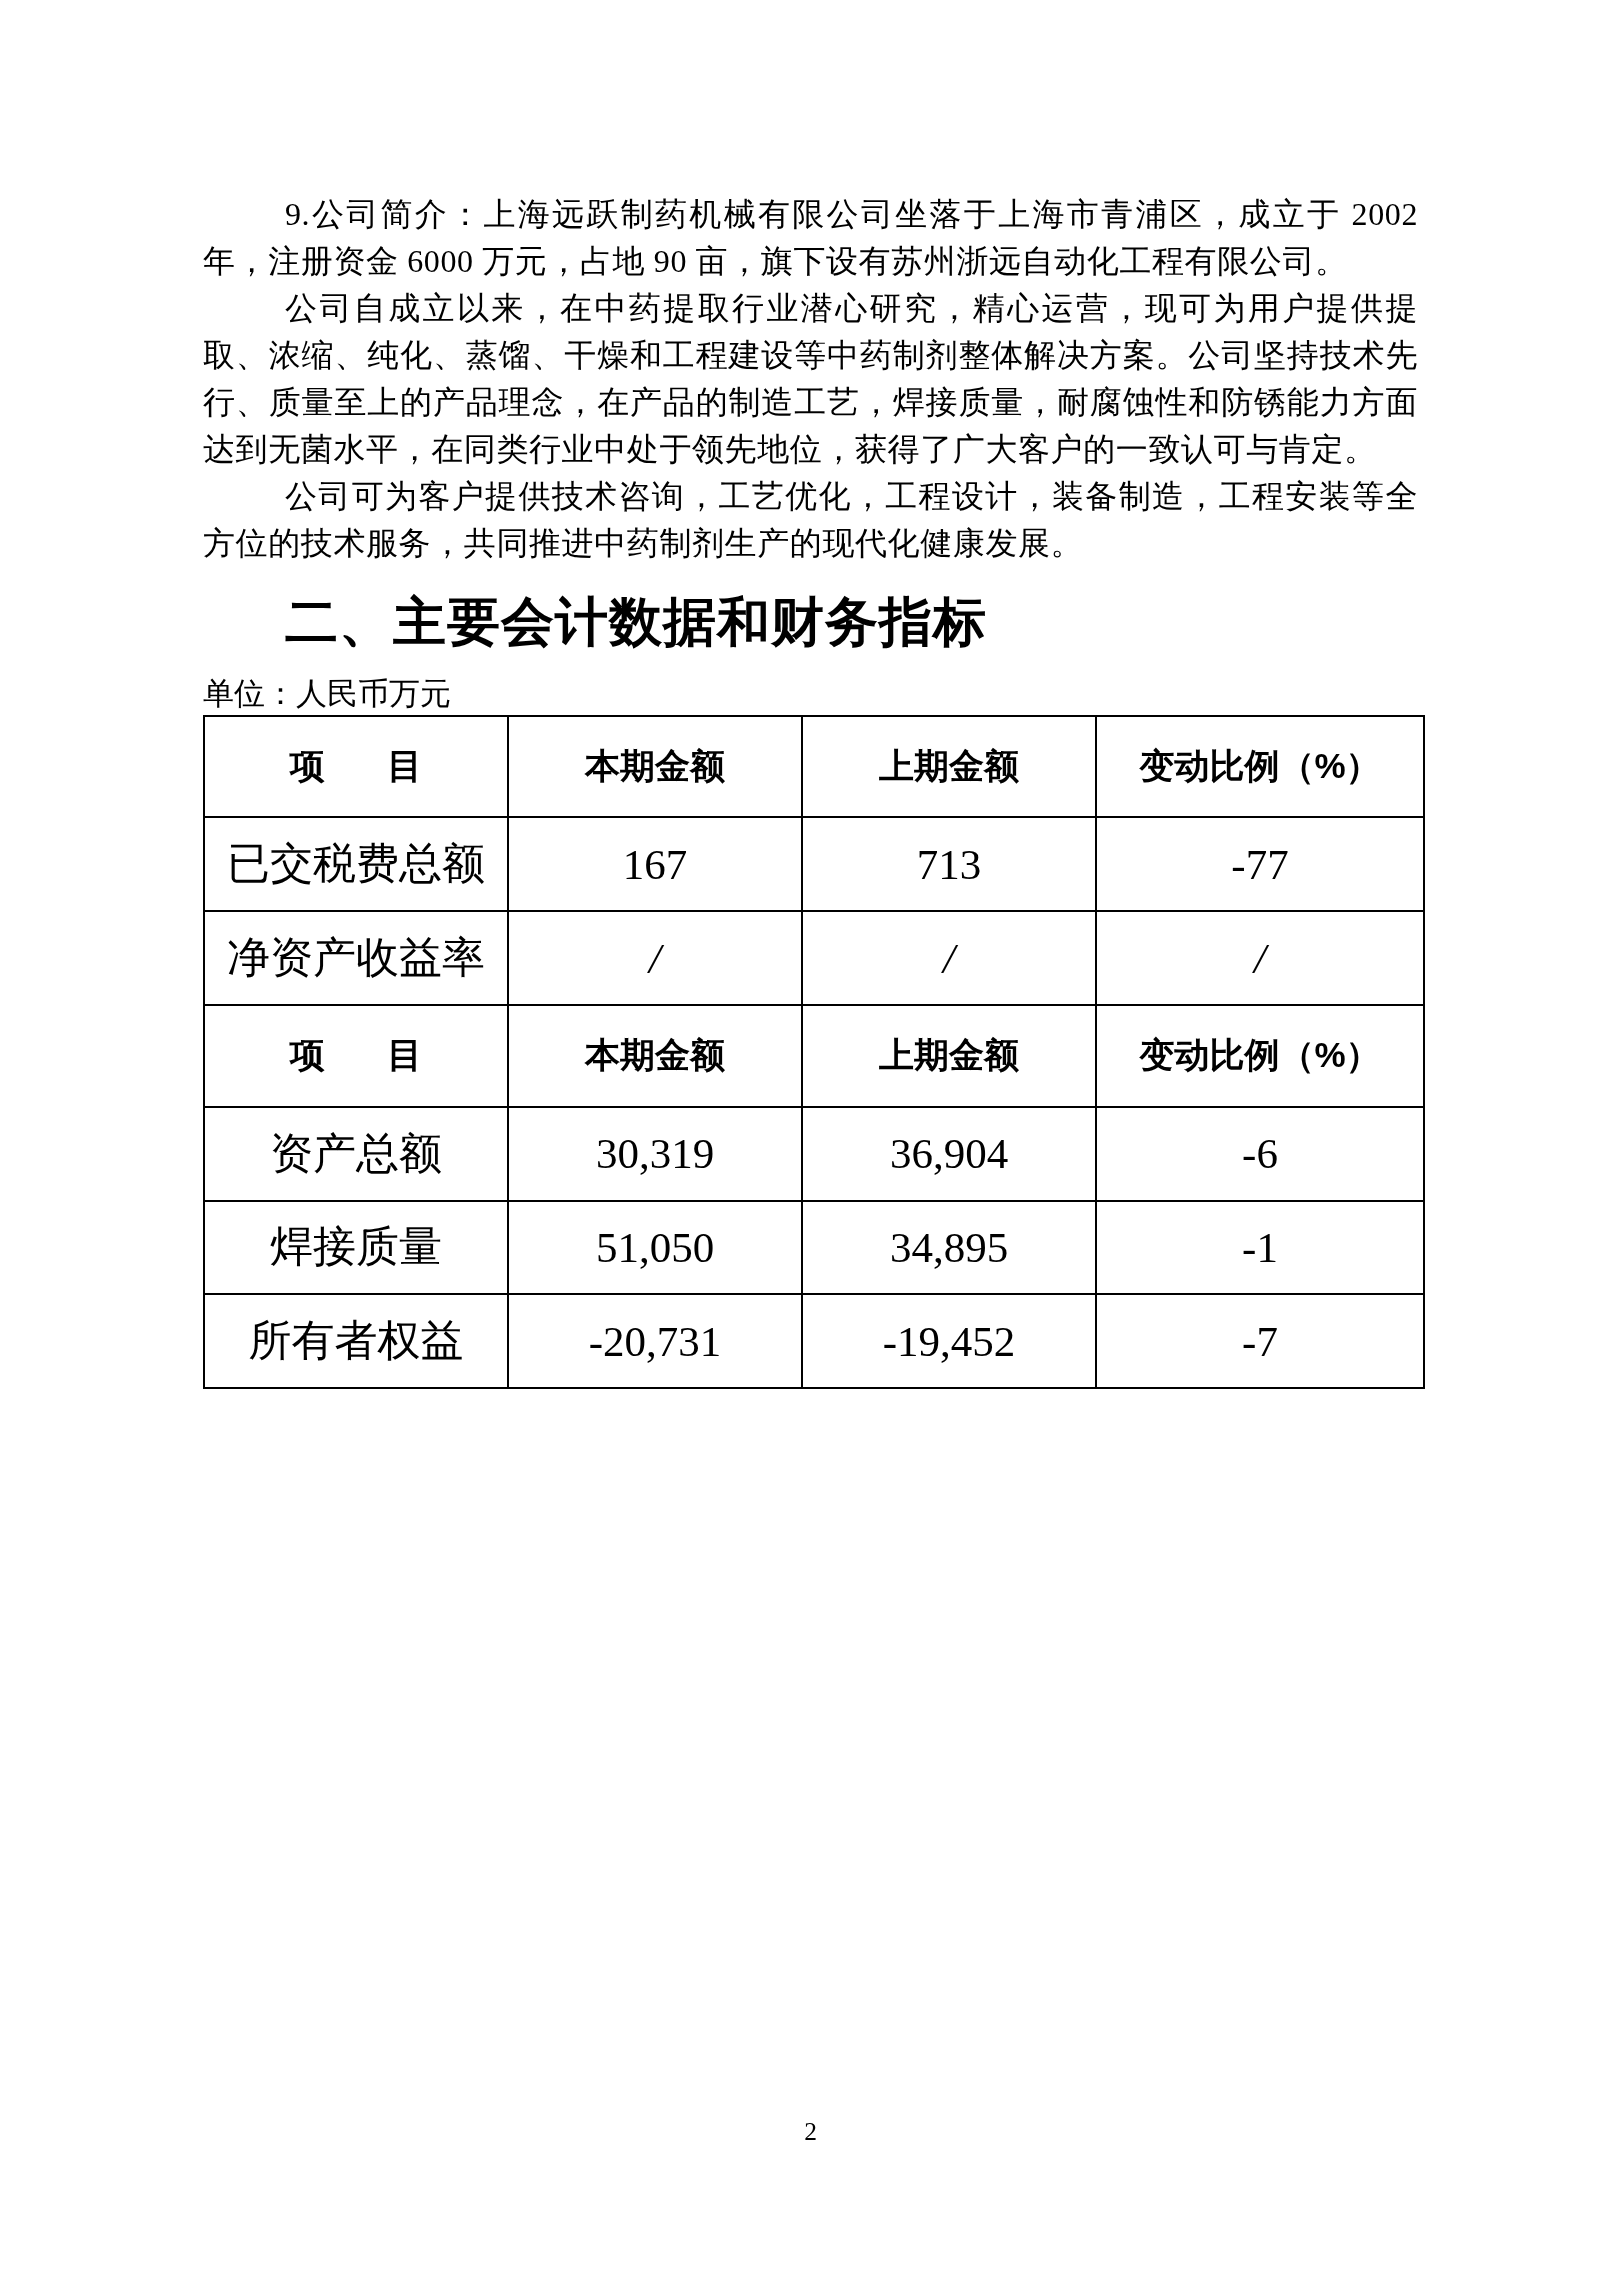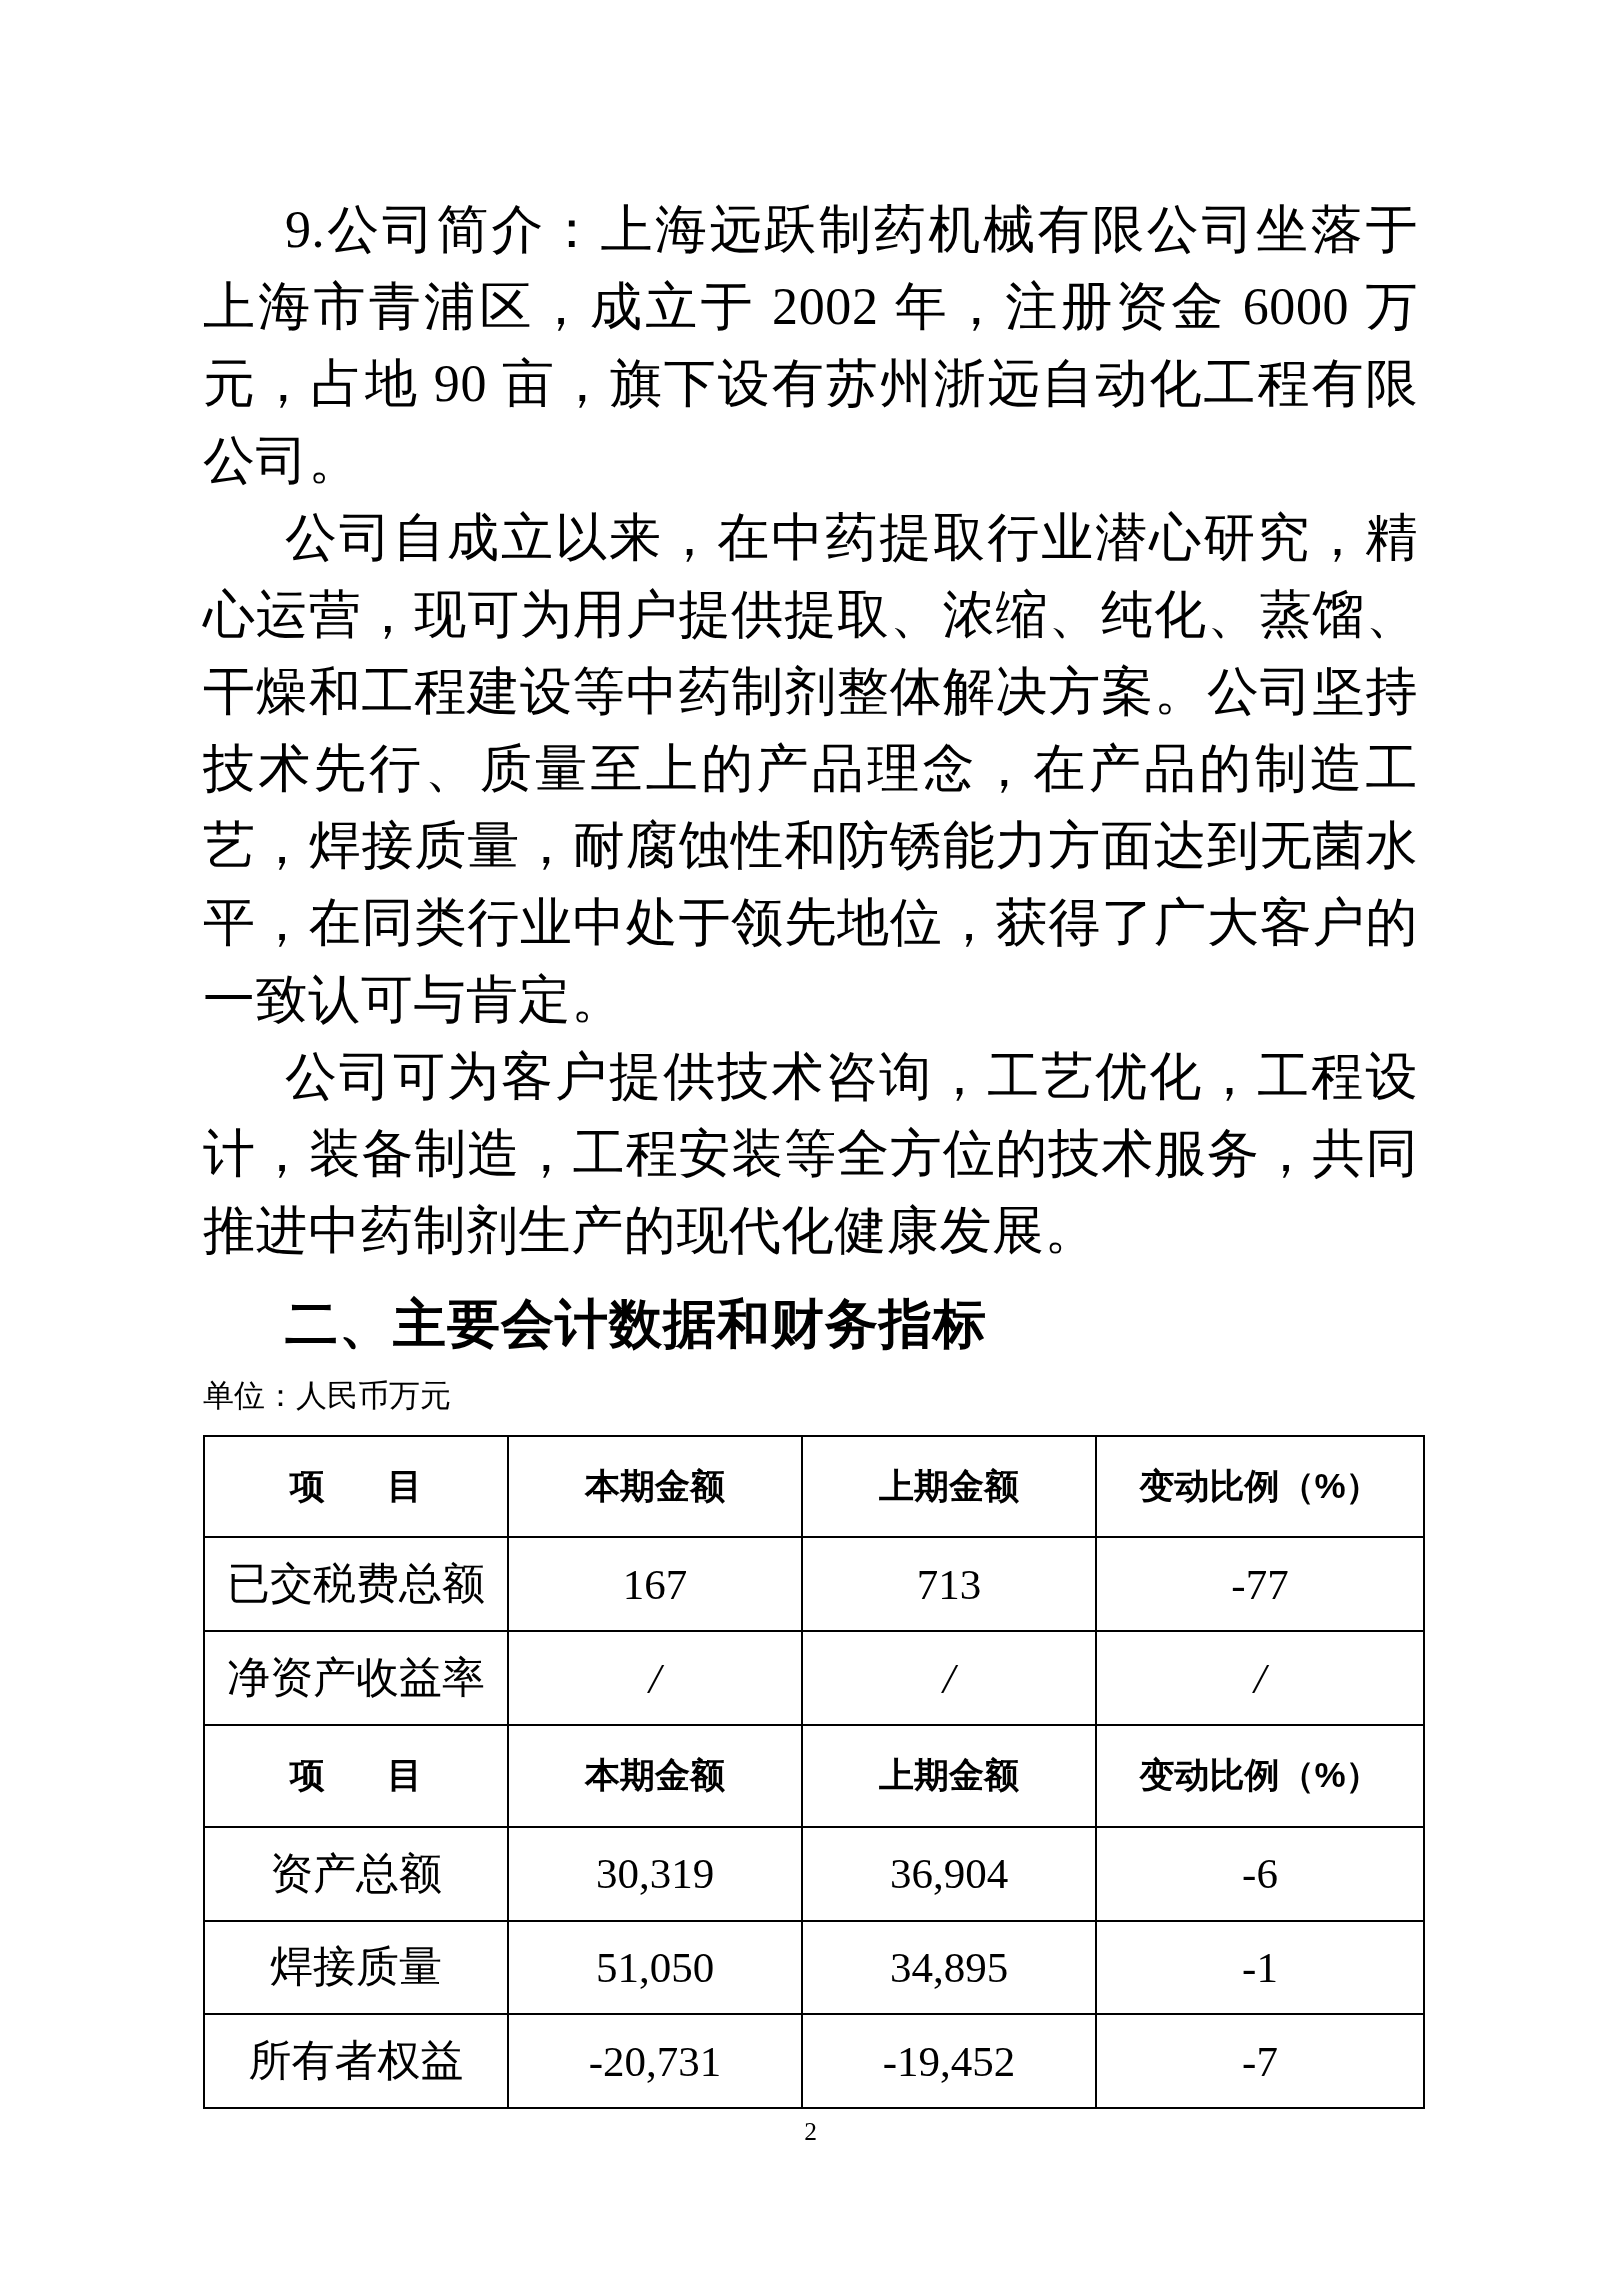--- a/index.html
+++ b/index.html
@@ -24,22 +24,22 @@
     padding: 0;
   }
   .content {
     position: absolute;
     left: 203px;
     top: 191px;
     width: 1215px;
   }
   p.body-par {
     margin: 0 0 0 0;
-    font-size: 52px;
-    line-height: 77px;
+    font-size: 32px;
+    line-height: 47px;
     text-align: justify;
     text-align-last: left;
     text-indent: 82px;
     letter-spacing: 0.6px;
     word-spacing: 0px;
     font-family: "Liberation Serif", "DejaVu Serif", serif;
   }
   h2.section-heading {
     margin: 17.6px 0 0 0;
     font-size: 53px;
@@ -51,21 +51,21 @@
   }
   .unit-note {
     margin-top: 15px;
     text-align: left;
     font-size: 31px;
     line-height: 39px;
     padding-right: 43px;
     font-family: "Liberation Serif", "DejaVu Serif", serif;
   }
   table.fin-table {
-    margin-top: 20px;
+    margin-top: 2px;
     width: 1220px;
     border-collapse: collapse;
     table-layout: fixed;
     border: 2.9px solid #000;
   }
   table.fin-table col.c-item { width: 304px; }
   table.fin-table col.c-cur  { width: 294px; }
   table.fin-table col.c-prev { width: 294px; }
   table.fin-table col.c-chg  { width: 328px; }
 

